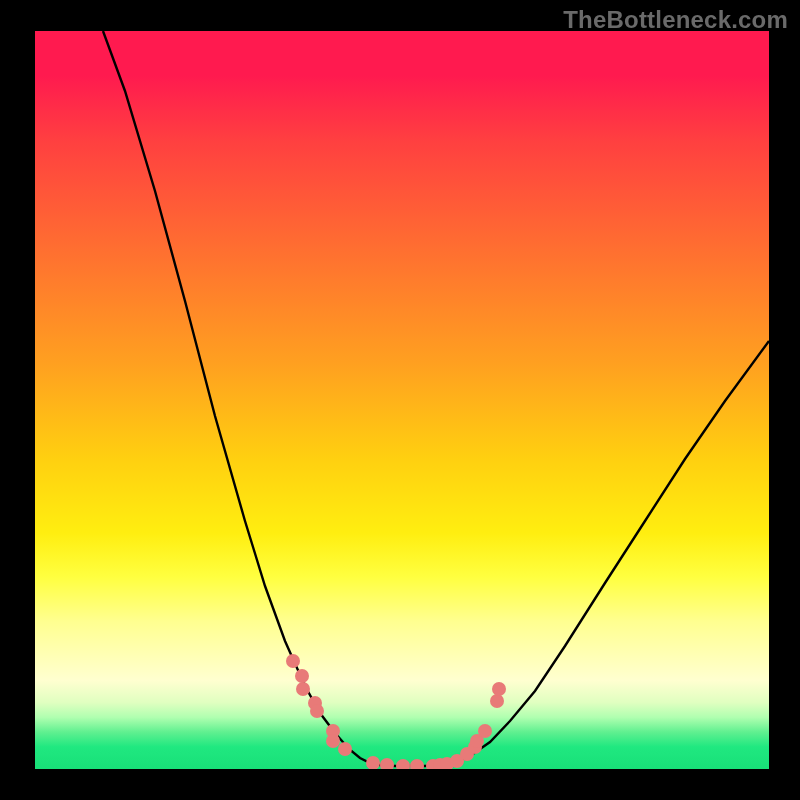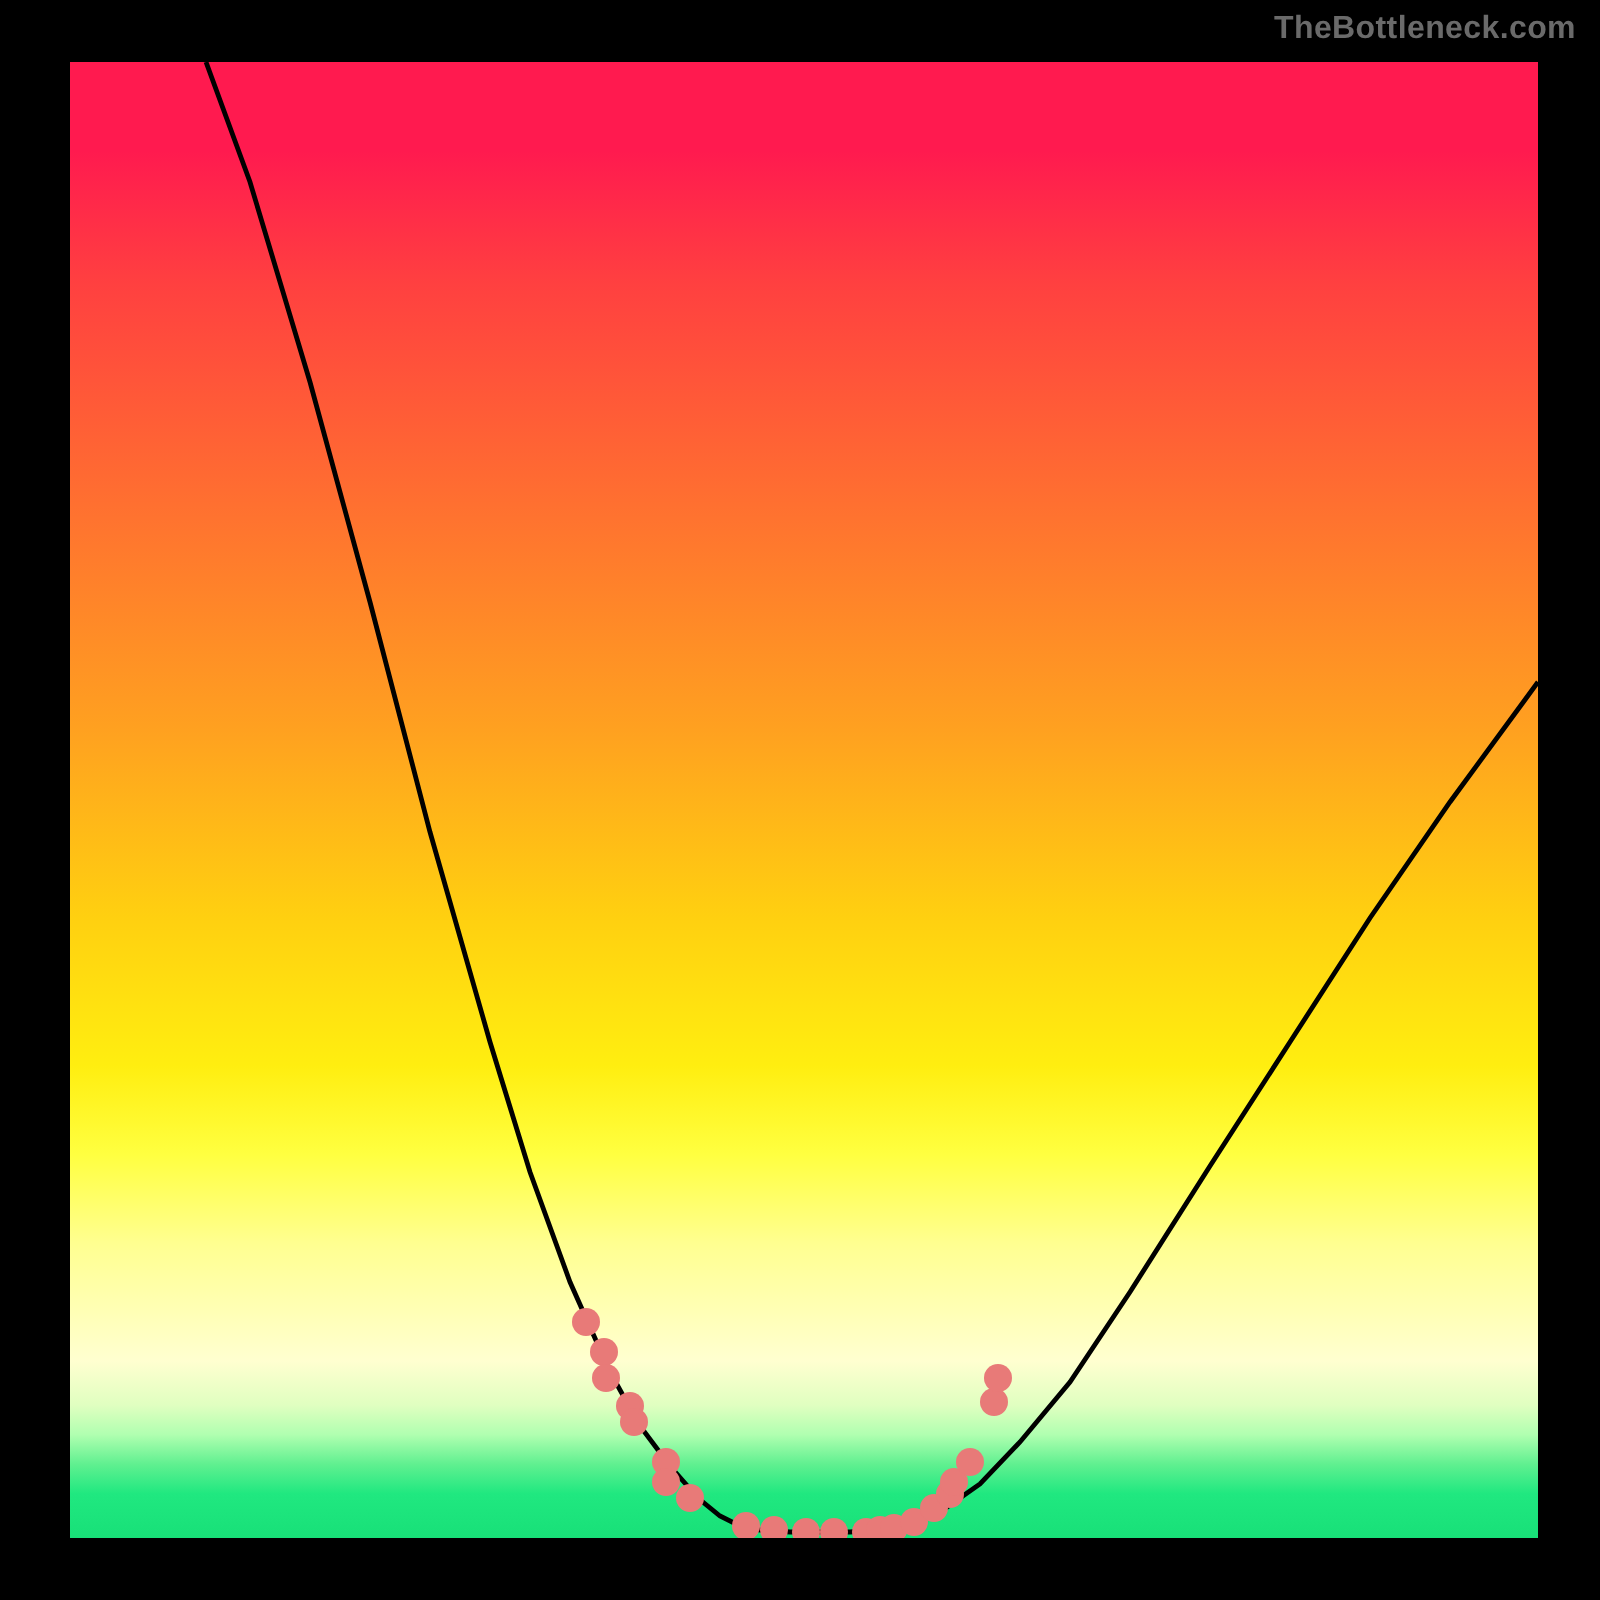--- a/index.html
+++ b/index.html
@@ -56,21 +56,21 @@
     left: 0;
     top: 0;
     width: 734px;
     height: 738px;
   }
   .attr {
     position: absolute;
     right: 12px;
     top: 6px;
     font-family: Arial, Helvetica, sans-serif;
-    font-size: 16px;
+    font-size: 24px;
     font-weight: bold;
     color: #6a6a6a;
     letter-spacing: 0.2px;
   }
 </style>
 </head>
 <body>
 
 <div class="frame">
 

